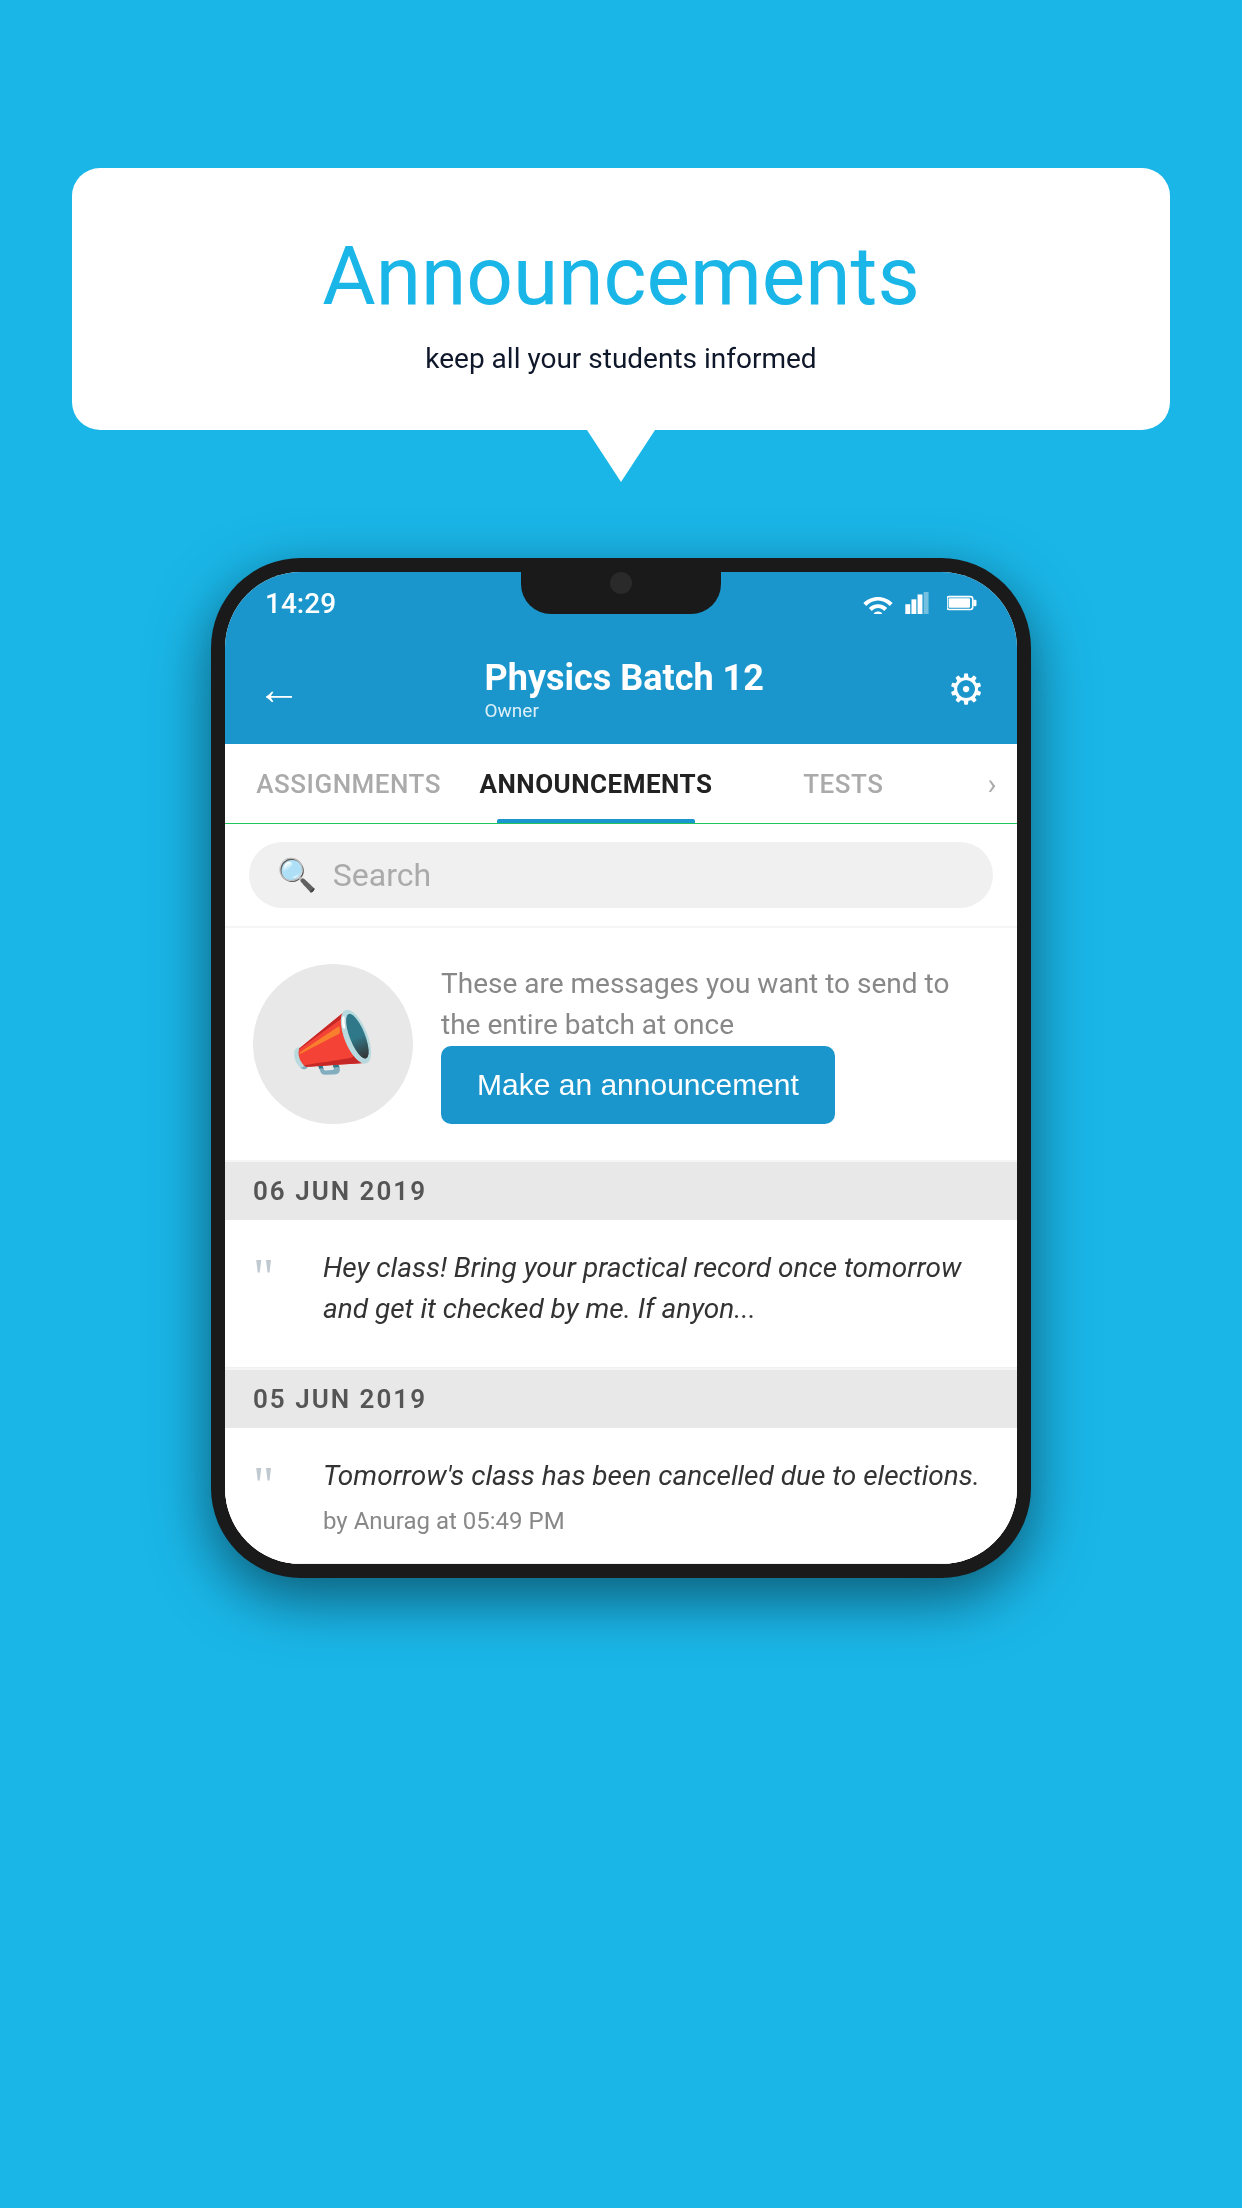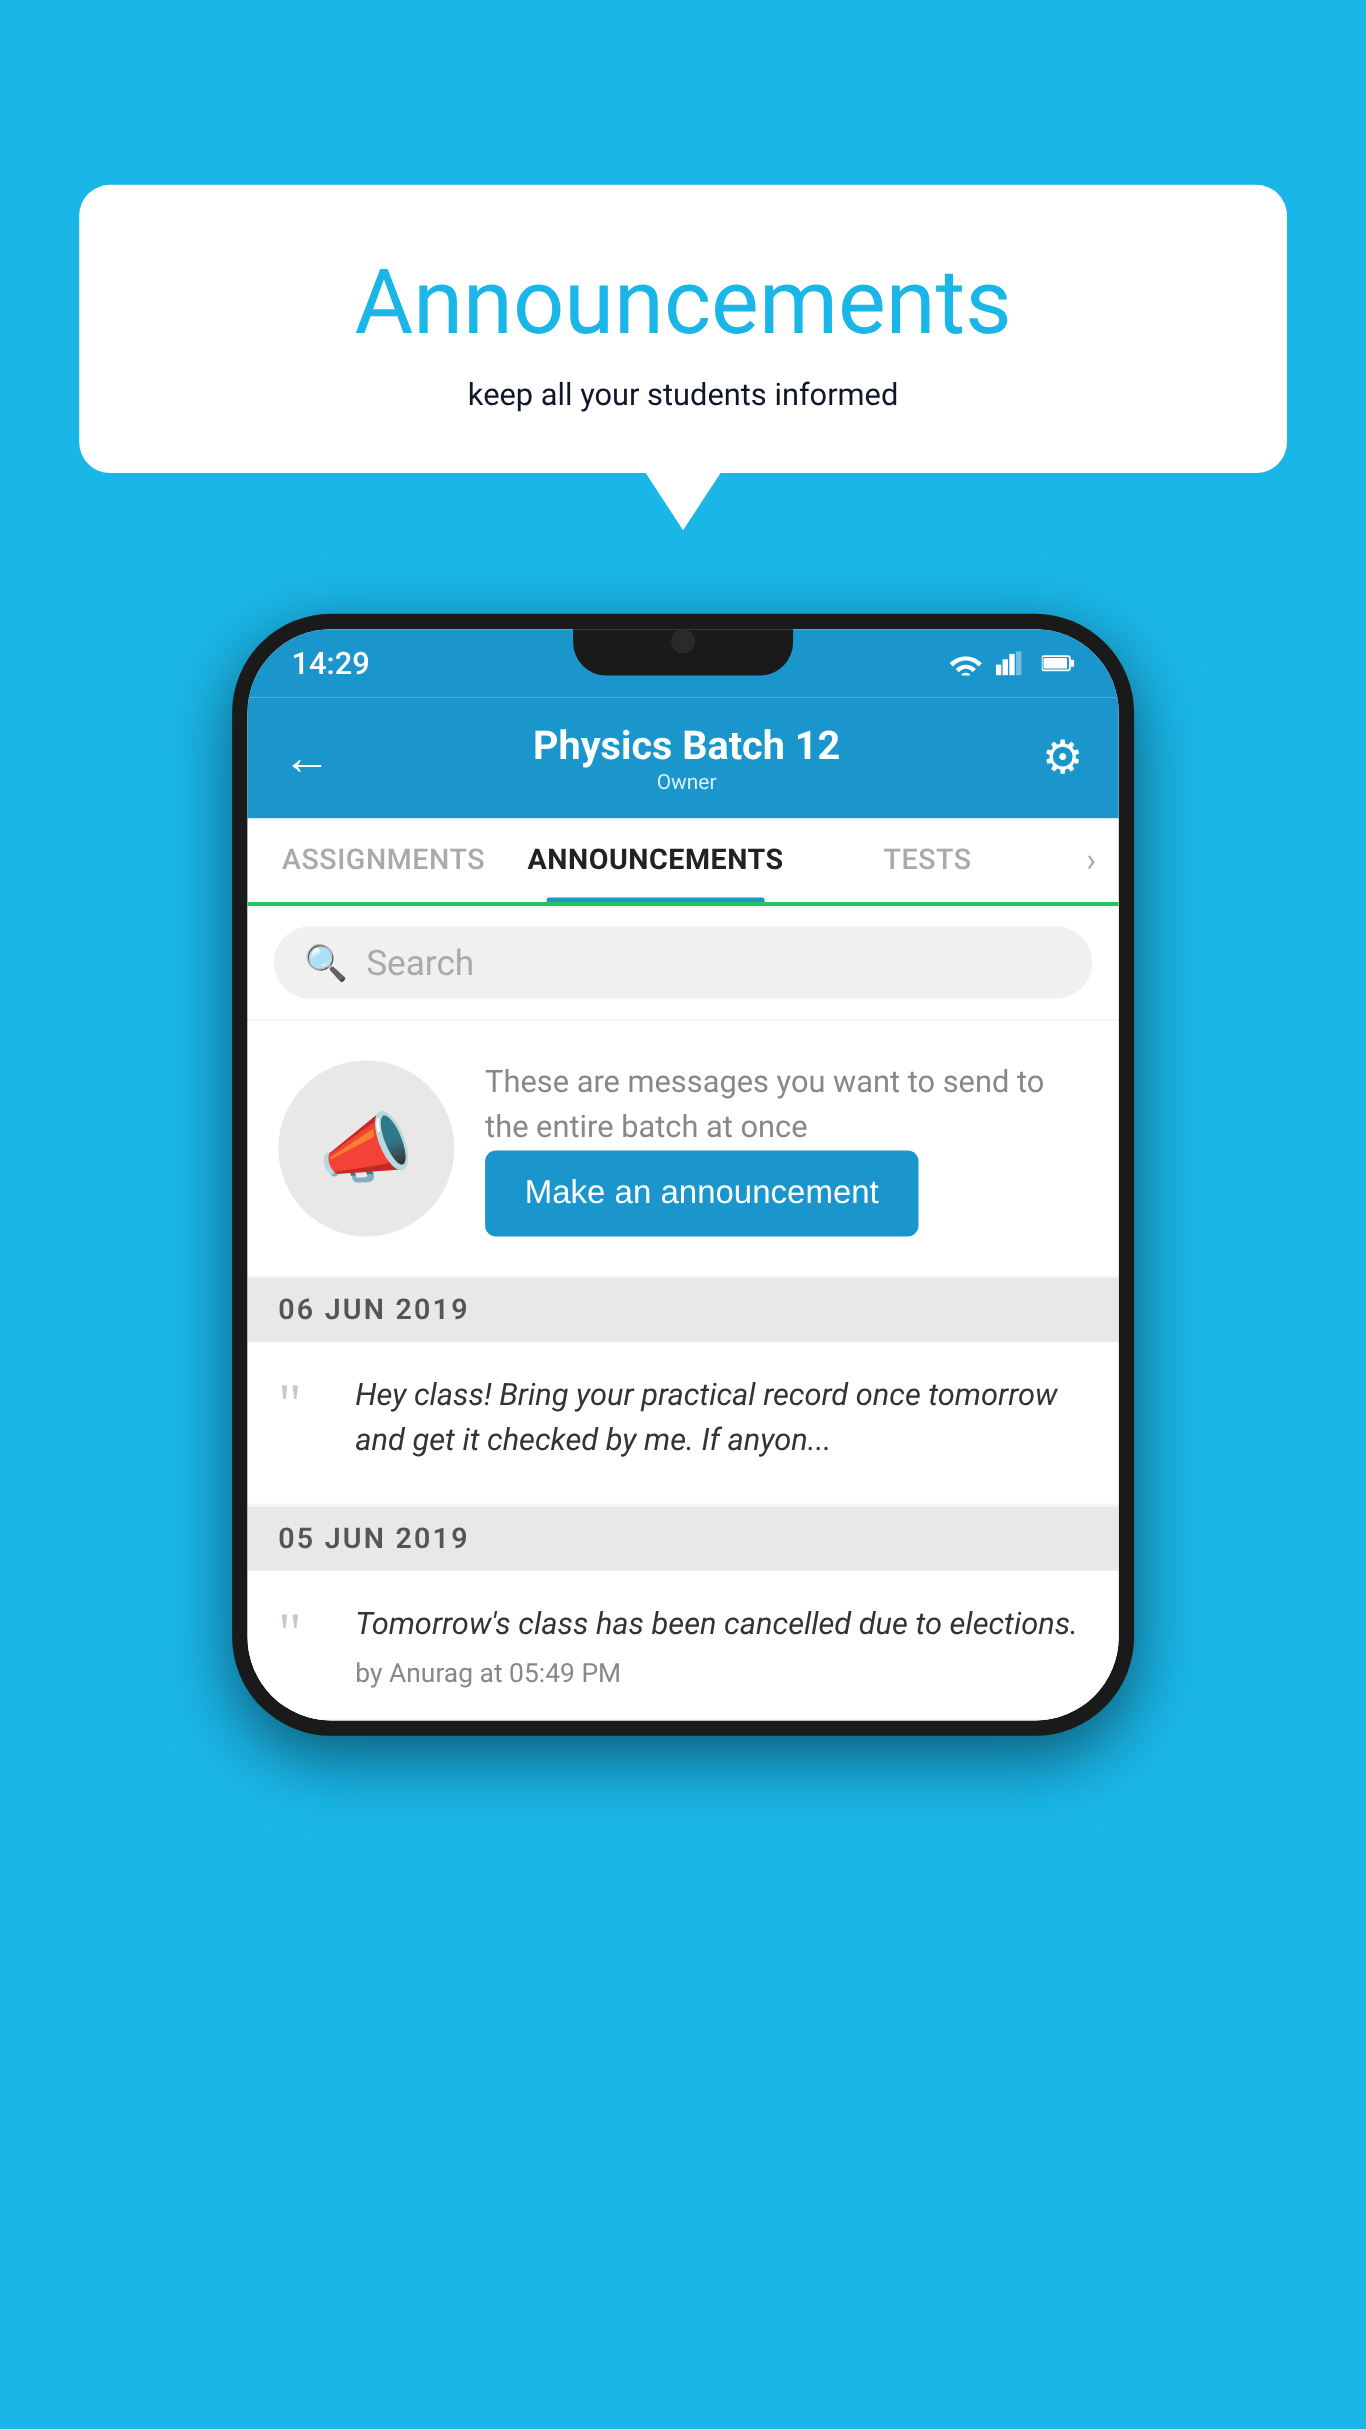--- a/index.html
+++ b/index.html
@@ -125,21 +125,21 @@
       align-items: center;
       justify-content: space-between;
       padding: 0 32px;
     }
     .back-btn {
       color: #fff;
       font-size: 44px;
       cursor: pointer;
     }
     .top-bar-center {
-      text-align: center;
+      text-align: left;
     }
     .top-bar-title {
       font-size: 36px;
       font-weight: 700;
       color: #fff;
     }
     .top-bar-subtitle {
       font-size: 19px;
       color: rgba(255,255,255,0.85);
       font-weight: 400;
@@ -149,21 +149,21 @@
       font-size: 42px;
       cursor: pointer;
     }
 
     
     .tabs-row {
       background: #fff;
       display: flex;
       align-items: center;
       height: 80px;
-      border-bottom: 4px solid #22c55e;
+      border-bottom: 1px solid #22c55e;
     }
     .tab-item {
       flex: 1;
       text-align: center;
       font-size: 26px;
       color: #aaa;
       font-weight: 500;
       height: 100%;
       display: flex;
       align-items: center;

